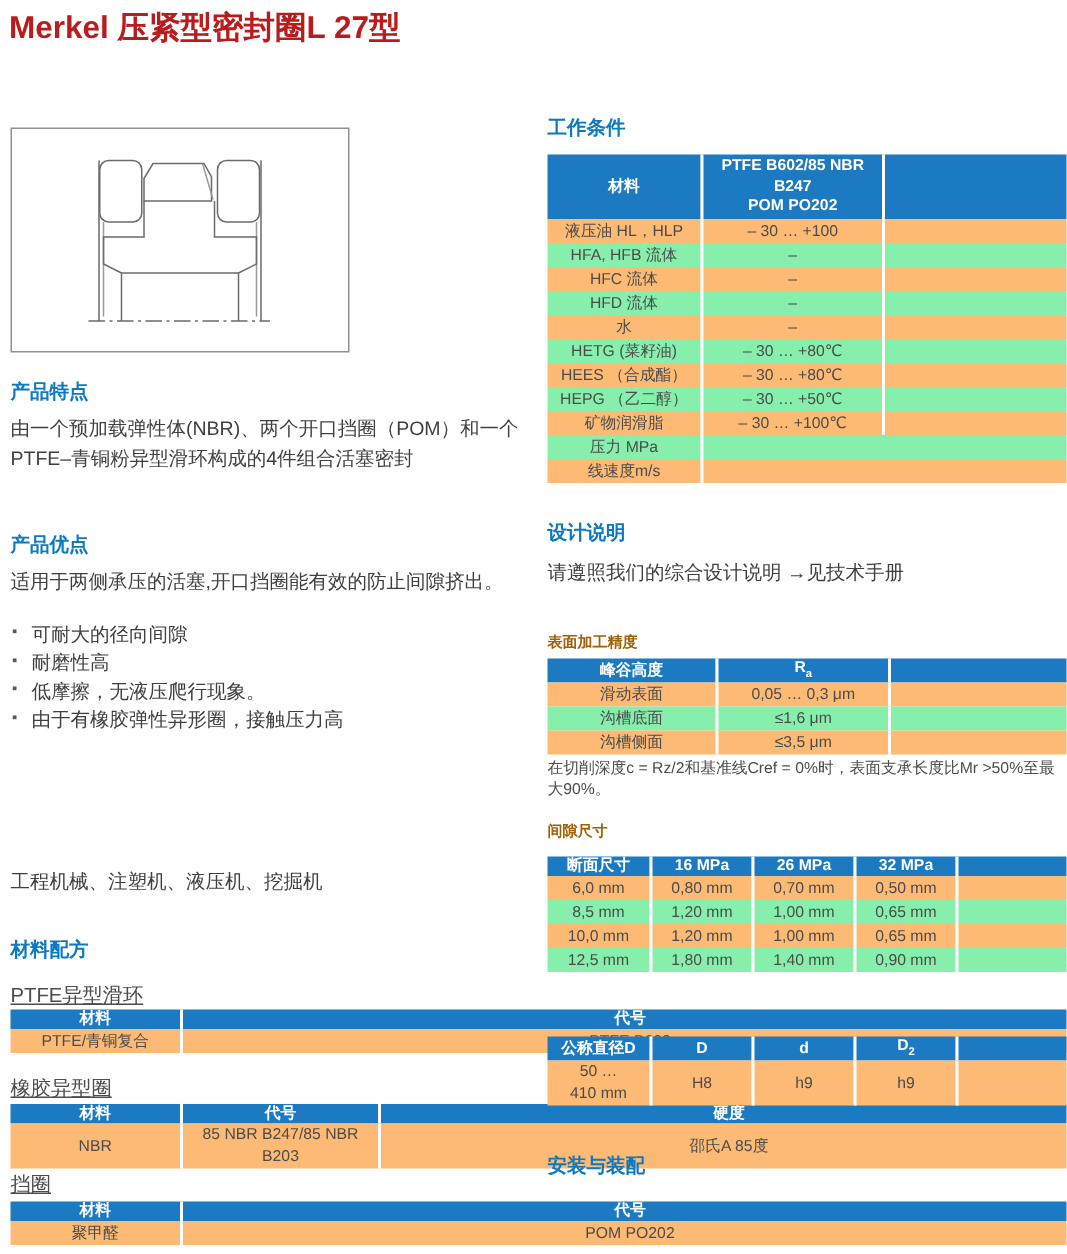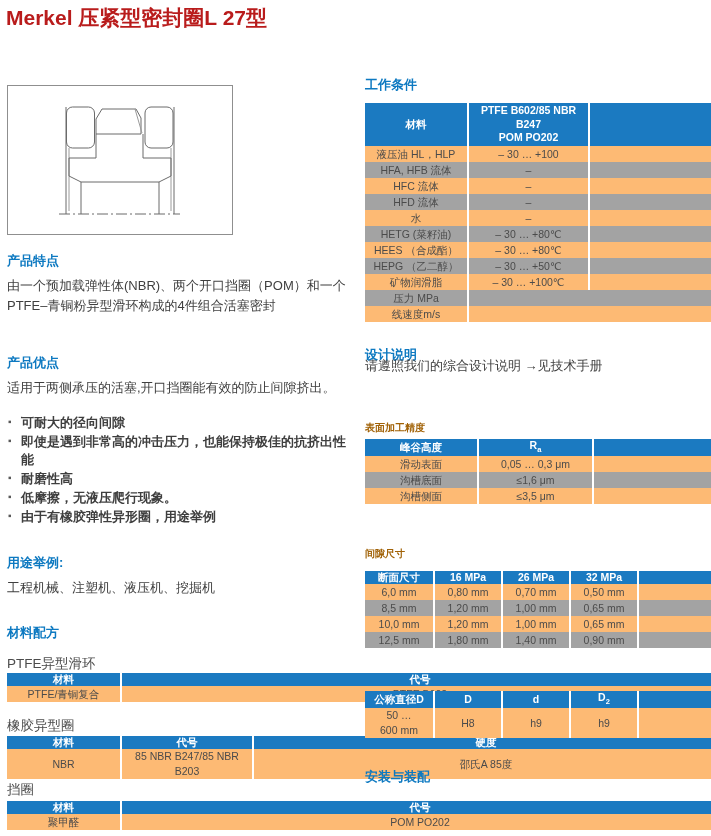--- a/index.html
+++ b/index.html
@@ -5,35 +5,35 @@
   * { margin:0; padding:0; box-sizing:border-box; }
   body { background:#fff; }
   .page { position:relative; width:711px; height:836px; background:#fff; overflow:hidden;
           font-family:"Liberation Sans","DejaVu Sans",sans-serif; color:#3f3f3f; }
   .abs { position:absolute; }
   .lcol { left:7px; width:349px; }
   .rcol { left:365px; width:340px; }
   .page-title { left:6px; top:4px; font-size:21px; font-weight:bold; color:#b91c1c; letter-spacing:0px; }
   .hd-blue { font-size:13px; font-weight:bold; color:#0d79c1; }
   .hd-gray { font-size:10px; font-weight:bold; color:#a16207; }
-  .sub-gray { font-size:13.5px; color:#4c4c4c; }
+  .sub-gray { font-size:13.5px; color:#4c4c4c;text-decoration:underline; }
   .body-text { font-size:13px; line-height:1.5; color:#3f3f3f; }
   .foot-note { font-size:10.5px; color:#4b4b4b; }
-  ul.adv { list-style:none;font-weight:bold; }
+  ul.adv { list-style:none; }
   ul.adv li { position:relative; padding-left:14px; font-size:13px; line-height:1.38; margin-bottom:1px; color:#3f3f3f; }
   ul.adv li::before { content:"▪"; position:absolute; left:1px; top:1px; font-size:10px; color:#5a5a5a; }
   .draw-box { left:7px; top:85px; width:226px; height:150px; border:1px solid #8f8f8f; background:#fff; }
   table.dtable { border-collapse:separate; border-spacing:0; width:100%; table-layout:fixed;
                  font-size:10.5px; color:#4b4b4b; }
   table.dtable th { background:#1b7ac1; color:#fff; font-weight:bold; font-size:10.5px;
                     text-align:center; vertical-align:middle; padding:1px 2px; line-height:1.3; }
   table.dtable th + th, table.dtable td + td { border-left:2px solid #fff; }
   table.dtable td { text-align:center; vertical-align:middle; height:16px; line-height:15px; padding:0 2px; }
   table.dtable tr.g td { background:#fdba74; }
-  table.dtable tr.w td { background:#a3a3a3; }
+  table.dtable tr.w td { background:#86efac; }
   table.dtable th.sh { height:13px; padding:0 2px; line-height:13px; }
   th sub, td sub { font-size:7.5px; }
   .wc-head th { height:43px; }
   .dia-row td { height:28px; line-height:13px; }
 </style>
 </head>
 <body>
 
 <div class="page">
 
@@ -61,27 +61,25 @@
     </svg>
   </div>
 
   <div class="abs lcol hd-blue" style="top:252px">产品特点</div>
   <div class="abs lcol body-text" style="top:276px">由一个预加载弹性体(NBR)、两个开口挡圈（POM）和一个PTFE–青铜粉异型滑环构成的4件组合活塞密封</div>
 
   <div class="abs lcol hd-blue" style="top:354px">产品优点</div>
   <div class="abs lcol body-text" style="top:378px">适用于两侧承压的活塞,开口挡圈能有效的防止间隙挤出。</div>
   <ul class="abs lcol adv" style="top:414px">
     <li>可耐大的径向间隙</li>
-    <li>即使是遇到非常高的冲击压力，也能保持极佳的抗挤出性能</li>
     <li>耐磨性高</li>
     <li>低摩擦，无液压爬行现象。</li>
-    <li>由于有橡胶弹性异形圈，用途举例</li>
+    <li>由于有橡胶弹性异形圈，接触压力高</li>
   </ul>
 
-  <div class="abs lcol hd-blue" style="top:554px">用途举例:</div>
   <div class="abs lcol body-text" style="top:578px">工程机械、注塑机、液压机、挖掘机</div>
 
   <div class="abs lcol hd-blue" style="top:624px">材料配方</div>
 
   <div class="abs lcol sub-gray" style="top:655px">PTFE异型滑环</div>
   <table class="abs lcol dtable" style="top:673px">
     <colgroup>
         <col style="width:113px">
         <col>
       </colgroup>
@@ -199,21 +197,21 @@
           <td colspan="2">50</td>
         </tr>
     <tr class="g">
           <td>线速度m/s</td>
           <td colspan="2">1.5</td>
         </tr>
   </tbody>
     </table>
 
   <div class="abs rcol hd-blue" style="top:346px">设计说明</div>
-  <div class="abs rcol body-text" style="top:356px">请遵照我们的综合设计说明 →见技术手册</div>
+  <div class="abs rcol body-text" style="top:372px">请遵照我们的综合设计说明 →见技术手册</div>
 
   <div class="abs rcol hd-gray" style="top:421px">表面加工精度</div>
   <table class="abs rcol dtable" style="top:439px">
     <colgroup>
         <col style="width:112px">
         <col style="width:115px">
         <col>
       </colgroup>
     <tbody>
         <tr>
@@ -231,20 +229,21 @@
           <td>≤1,6 μm</td>
           <td>≤6,3 μm</td>
         </tr>
     <tr class="g">
           <td>沟槽侧面</td>
           <td>≤3,5 μm</td>
           <td>≤15,0 μm</td>
         </tr>
   </tbody>
     </table>
+  <div class="abs rcol foot-note" style="top:505px">在切削深度c = Rz/2和基准线Cref = 0%时，表面支承长度比Mr &gt;50%至最大90%。</div>
 
   <div class="abs rcol hd-gray" style="top:547px">间隙尺寸</div>
   <table class="abs rcol dtable" style="top:571px">
     <colgroup>
         <col style="width:68px">
         <col style="width:68px">
         <col style="width:68px">
         <col style="width:68px">
         <col>
       </colgroup>
@@ -297,21 +296,21 @@
       </colgroup>
     <tbody>
         <tr>
       <th class="sh">公称直径D</th>
       <th class="sh">D</th>
       <th class="sh">d</th>
       <th class="sh"><span>D</span><sub>2</sub></th>
       <th class="sh"></th>
     </tr>
     <tr class="g dia-row">
-      <td><span>50 …</span><br><span>600 mm</span></td>
+      <td><span>50 …</span><br><span>410 mm</span></td>
       <td>H8</td>
       <td>h9</td>
       <td>h9</td>
       <td>h8</td>
     </tr>
   </tbody>
     </table>
 
   <div class="abs rcol hd-blue" style="top:768px">安装与装配</div>
 

